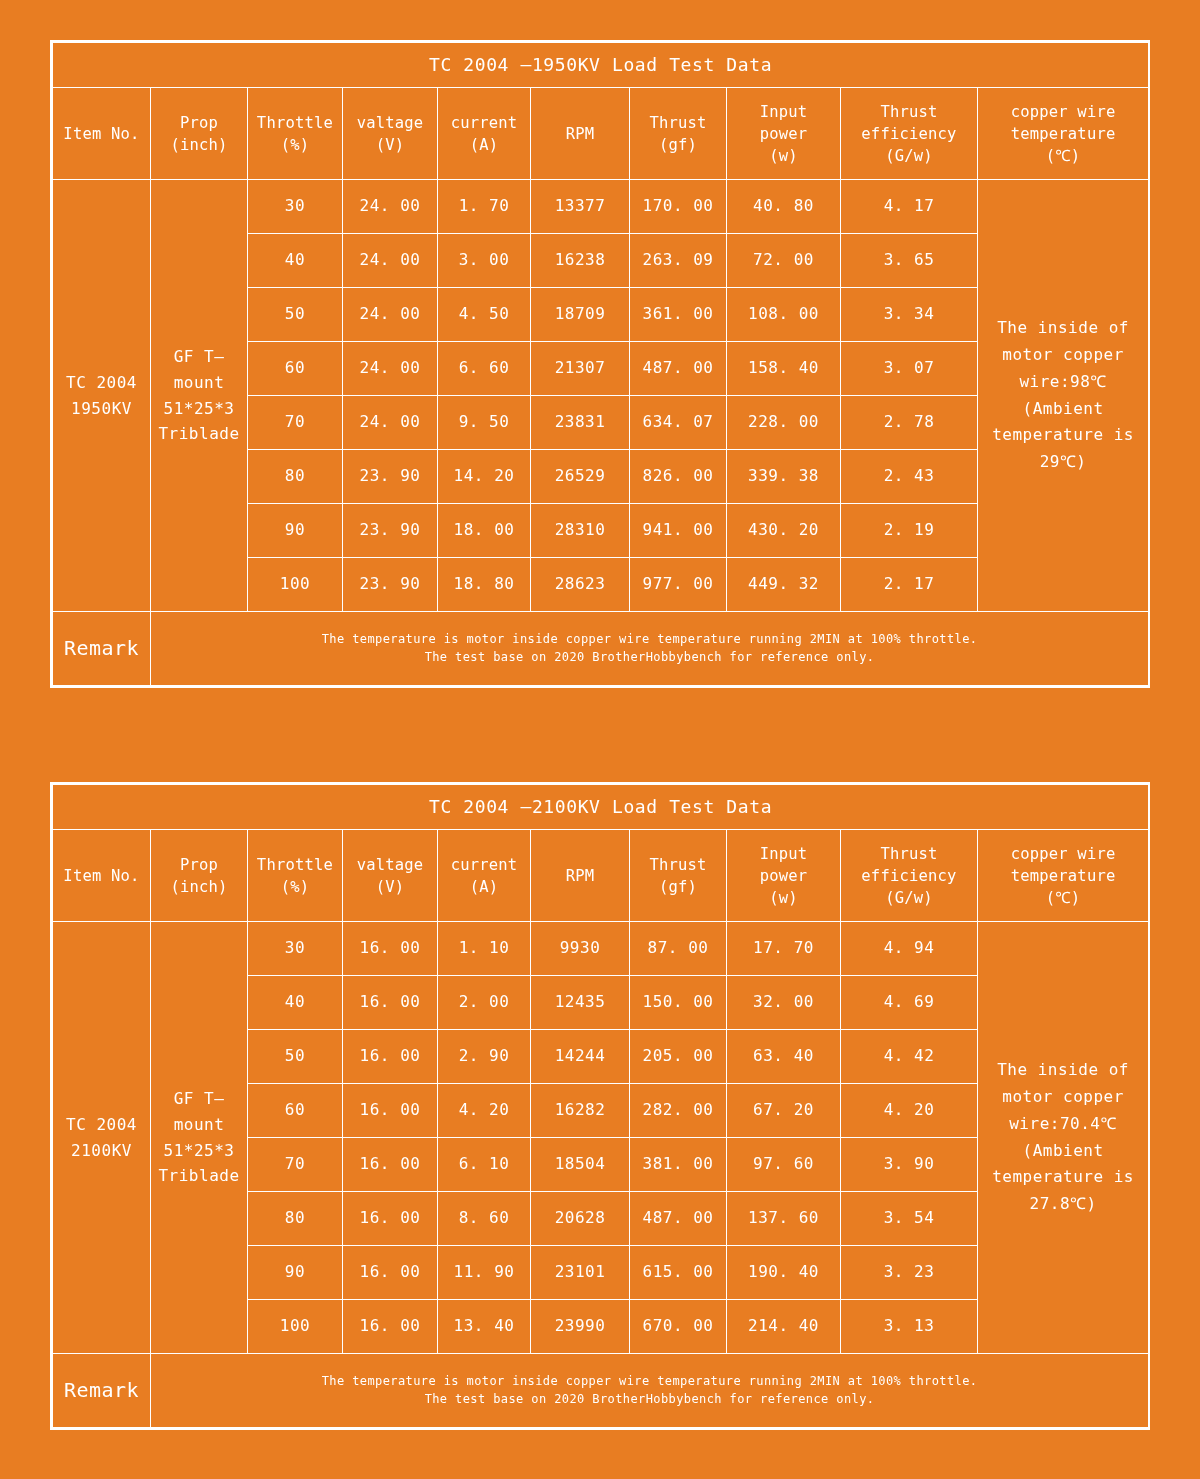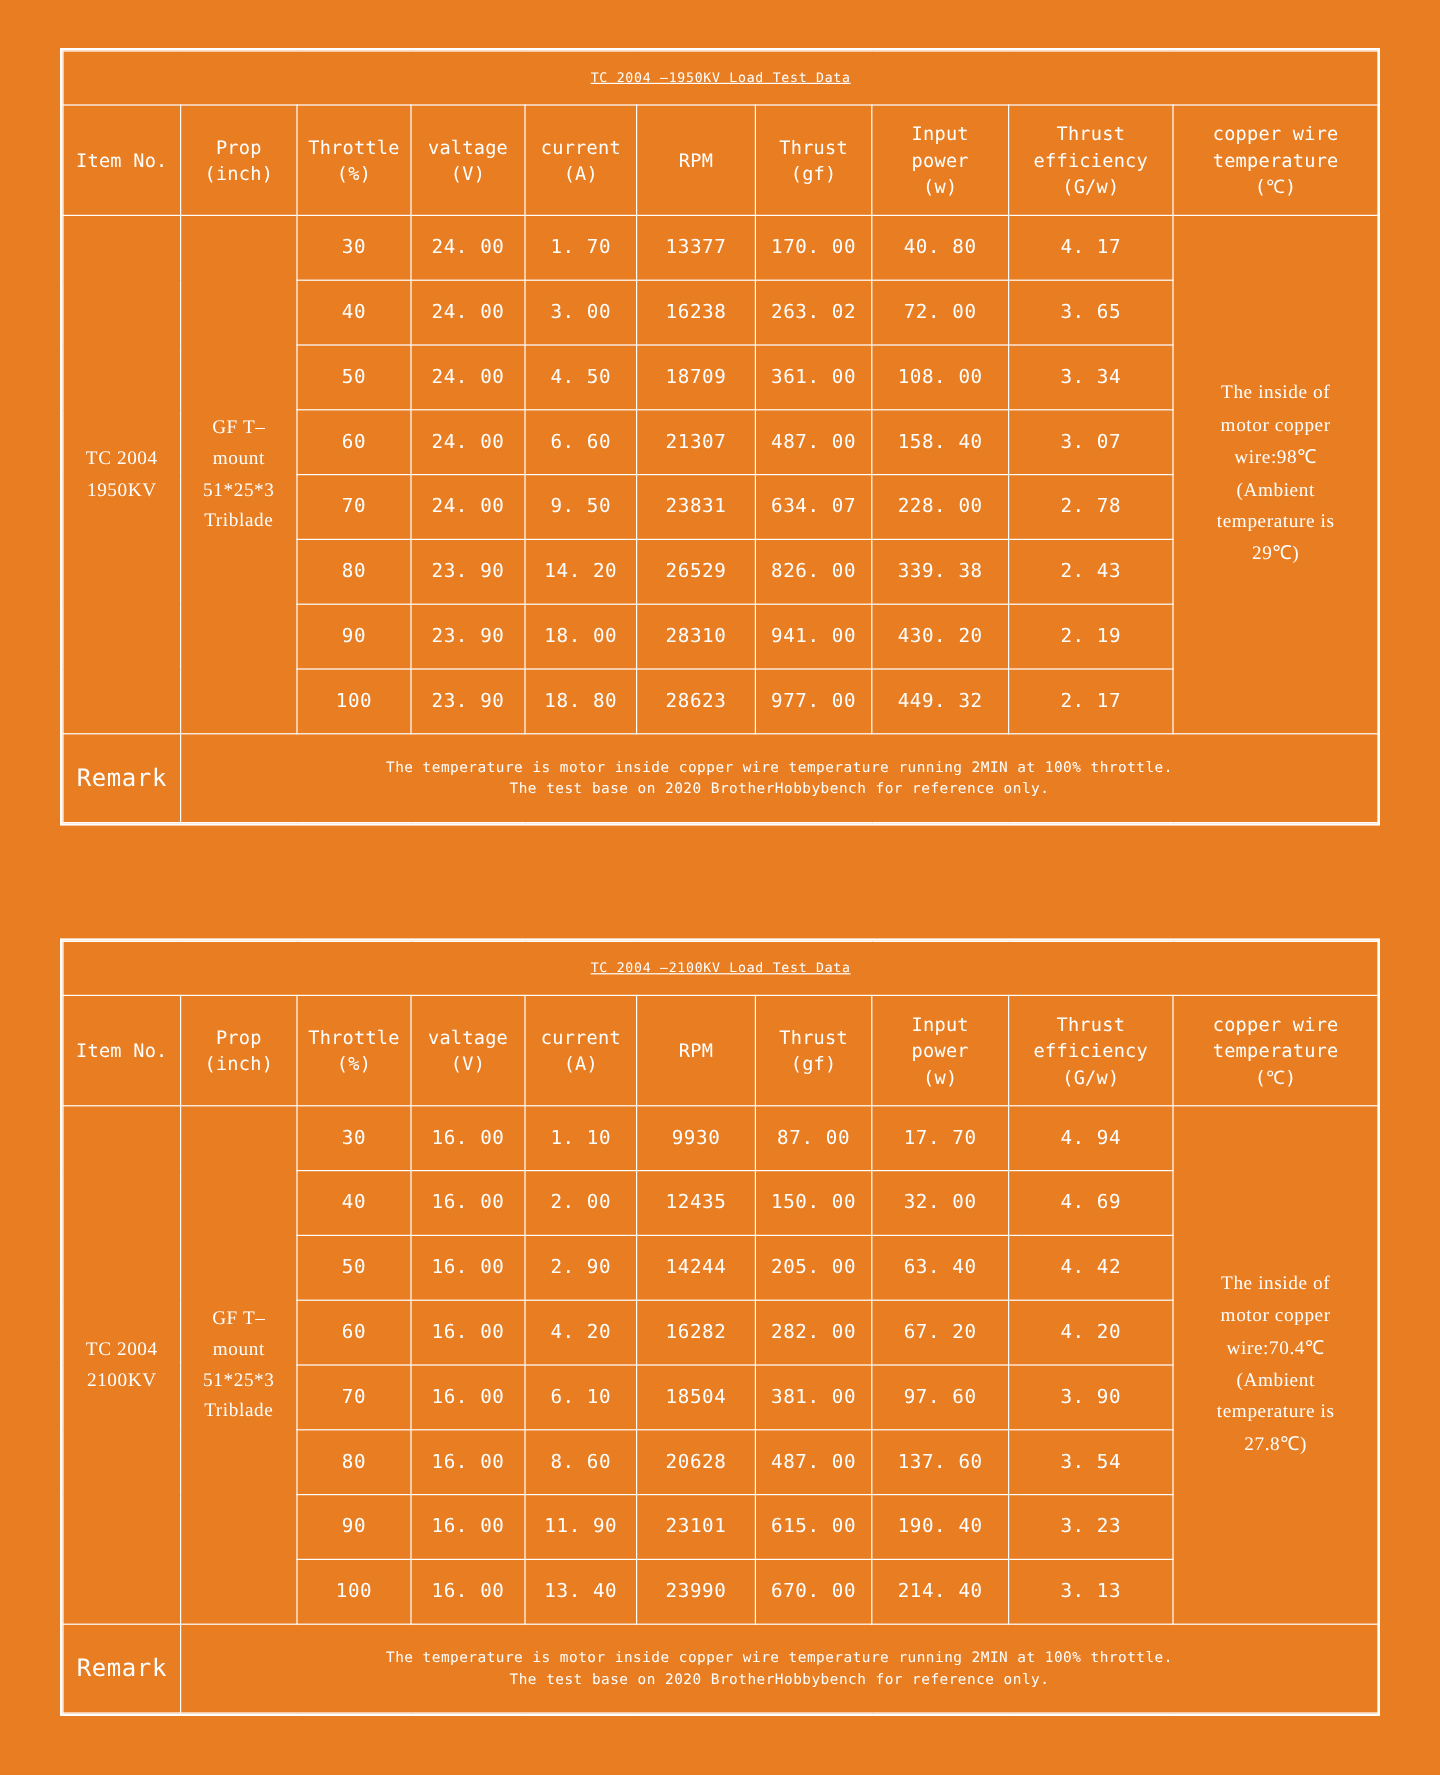--- a/index.html
+++ b/index.html
@@ -56,42 +56,41 @@
   .c-volt  { width: 95px; }
   .c-cur   { width: 93px; }
   .c-rpm   { width: 99px; }
   .c-thrust{ width: 97px; }
   .c-power { width: 114px; }
   .c-eff   { width: 137px; }
   .c-temp  { width: 171px; }
 
   .title-row td {
     height: 45px;
-    font-size: 11px;
+    font-size: 18px;
     letter-spacing: 0.6px;
-    text-decoration: underline;
   }
   .head-row td {
     height: 92px;
     font-size: 15.5px;
     letter-spacing: 0.2px;
   }
   .head-row td .hl { display: block; }
 
   .data-row td {
     height: 54px;
     font-size: 16px;
     letter-spacing: 0.5px;
   }
 
   .cell-item, .cell-prop, .cell-temp {
     font-size: 16px;
     letter-spacing: 0.5px;
   }
-  .cell-item .hl, .cell-prop .hl, .cell-temp .hl { display: block; line-height: 1.62; font-family: Liberation Serif, serif; }
+  .cell-item .hl, .cell-prop .hl, .cell-temp .hl { display: block; line-height: 1.62; }
   .cell-temp .hl { line-height: 1.68; }
 
   .remark-row td { height: 74px; }
   .remark-label { font-size: 20px; letter-spacing: 0.5px; }
   .remark-text {
     font-size: 12px;
     letter-spacing: 0.4px;
     line-height: 1.72;
     padding: 4px 10px;
   }
@@ -187,21 +186,21 @@
               <span class="hl">(Ambient</span>
               <span class="hl">temperature is</span>
               <span class="hl">29℃)</span>
             </td>
           </tr>
           <tr class="data-row">
             <td>40</td>
             <td>24. 00</td>
             <td>3. 00</td>
             <td>16238</td>
-            <td>263. 02</td>
+            <td>263. 09</td>
             <td>72. 00</td>
             <td>3. 65</td>
           </tr>
           <tr class="data-row">
             <td>50</td>
             <td>24. 00</td>
             <td>4. 50</td>
             <td>18709</td>
             <td>361. 00</td>
             <td>108. 00</td>

